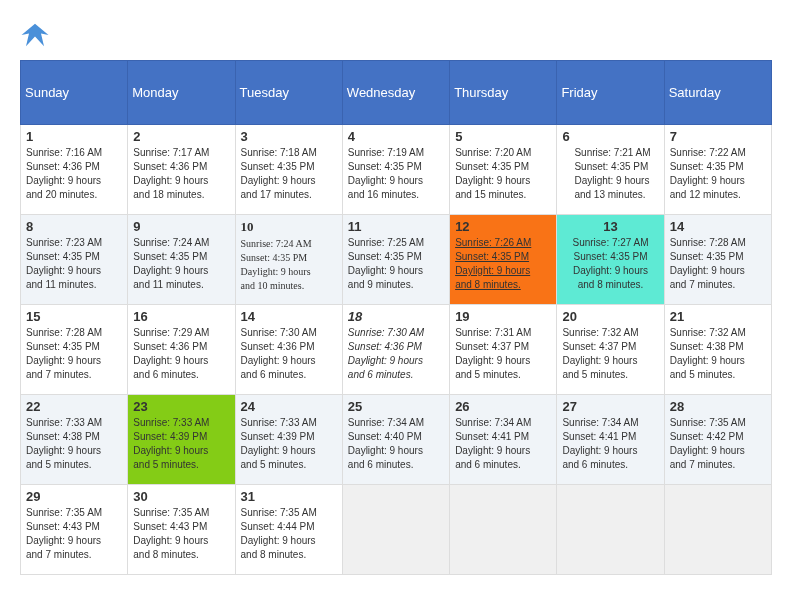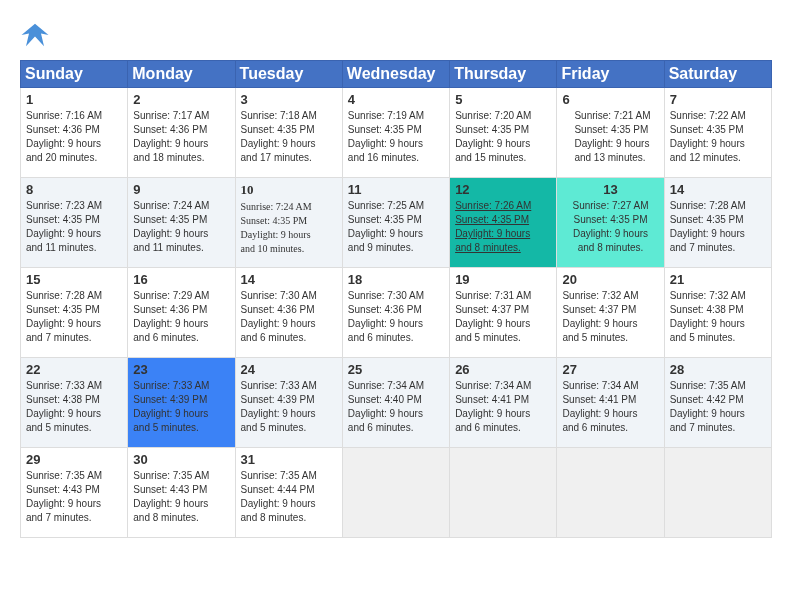--- a/index.html
+++ b/index.html
@@ -48,23 +48,23 @@
       color: #555;
     }
     .calendar {
       width: 100%;
       border-collapse: collapse;
       table-layout: fixed;
     }
     .calendar thead th {
       background-color: #4472c4;
       color: white;
-      padding: 4px 4px;
-      font-size: 16px;
-      font-weight: bold;
+      padding: 24px 4px;
+      font-size: 13px;
+      font-weight: normal;
       text-align: left;
       border: 1px solid #3a63b0;
     }
     .calendar tbody td {
       vertical-align: top;
       border: 1px solid #ddd;
       padding: 4px 5px;
       font-size: 10.5px;
       color: #333;
       height: 90px;
@@ -196,21 +196,21 @@
 Daylight: 9 hours
 and 10 minutes.</div>
         </td>
         <td style="background-color: rgb(240, 244, 248);">
           <span class="day-number">11</span>
           <div class="day-info" style="white-space: pre-line;">Sunrise: 7:25 AM
 Sunset: 4:35 PM
 Daylight: 9 hours
 and 9 minutes.</div>
         </td>
-        <td style="background-color: #14b8a6;">
+        <td style="background-color: #f97316;">
           <span class="day-number">12</span>
           <div class="day-info" style="white-space: pre-line; text-decoration: underline;">Sunrise: 7:26 AM
 Sunset: 4:35 PM
 Daylight: 9 hours
 and 8 minutes.</div>
         </td>
         <td style="background-color: #5eead4; text-align: center;">
           <span class="day-number">13</span>
           <div class="day-info" style="white-space: pre-line;">Sunrise: 7:27 AM
 Sunset: 4:35 PM
@@ -240,21 +240,21 @@
 Daylight: 9 hours
 and 6 minutes.</div>
         </td>
         <td style="background-color: rgb(255, 255, 255);">
           <span class="day-number">14</span>
           <div class="day-info" style="white-space: pre-line;">Sunrise: 7:30 AM
 Sunset: 4:36 PM
 Daylight: 9 hours
 and 6 minutes.</div>
         </td>
-        <td style="background-color: rgb(255, 255, 255);">
+        <td style="background-color: rgb(255, 255, 255); font-style: italic;">
           <span class="day-number">18</span>
           <div class="day-info" style="white-space: pre-line;">Sunrise: 7:30 AM
 Sunset: 4:36 PM
 Daylight: 9 hours
 and 6 minutes.</div>
         </td>
         <td style="background-color: rgb(255, 255, 255);">
           <span class="day-number">19</span>
           <div class="day-info" style="white-space: pre-line;">Sunrise: 7:31 AM
 Sunset: 4:37 PM
@@ -277,21 +277,21 @@
         </td>
       </tr>
       <tr>
         <td style="background-color: rgb(240, 244, 248);">
           <span class="day-number">22</span>
           <div class="day-info" style="white-space: pre-line;">Sunrise: 7:33 AM
 Sunset: 4:38 PM
 Daylight: 9 hours
 and 5 minutes.</div>
         </td>
-        <td style="background-color: #3b82f6;">
+        <td style="background-color: #84cc16;">
           <span class="day-number">23</span>
           <div class="day-info" style="white-space: pre-line;">Sunrise: 7:33 AM
 Sunset: 4:39 PM
 Daylight: 9 hours
 and 5 minutes.</div>
         </td>
         <td style="background-color: rgb(240, 244, 248);">
           <span class="day-number">24</span>
           <div class="day-info" style="white-space: pre-line;">Sunrise: 7:33 AM
 Sunset: 4:39 PM

